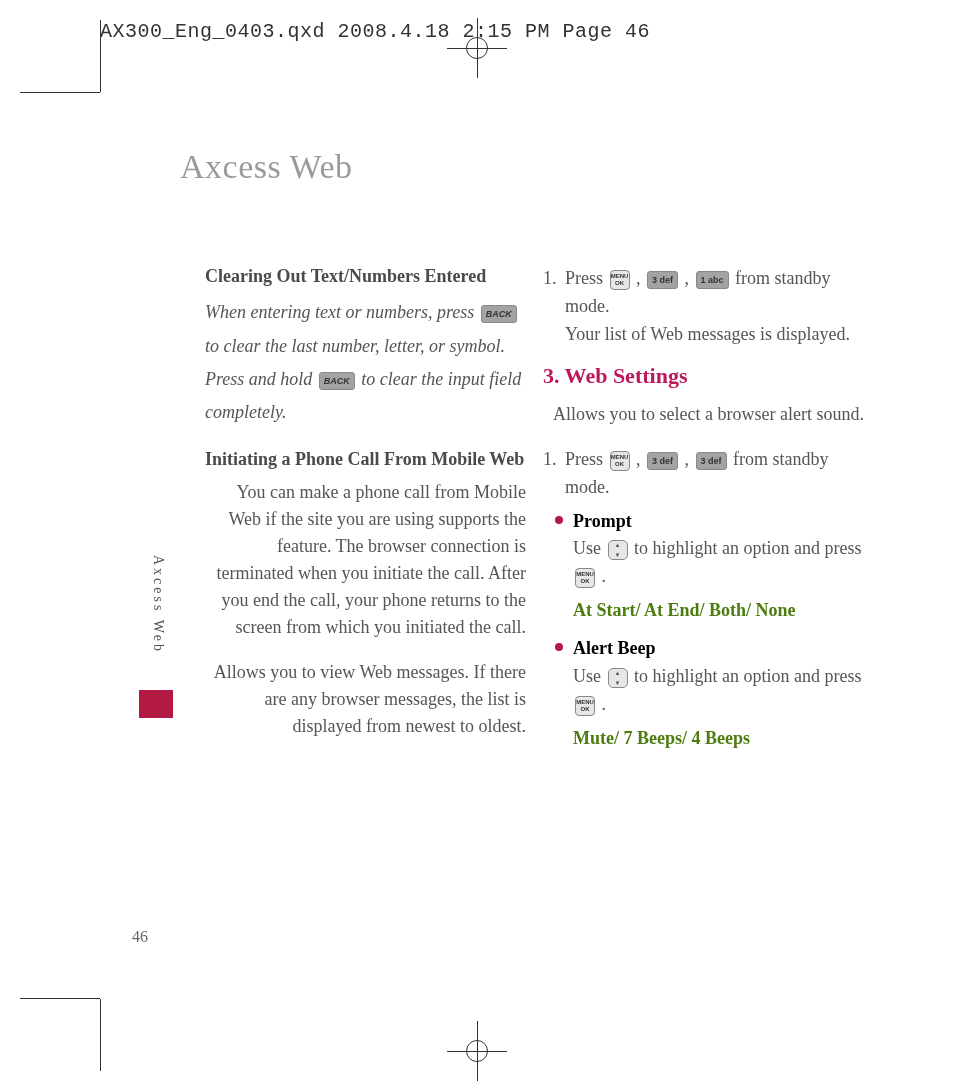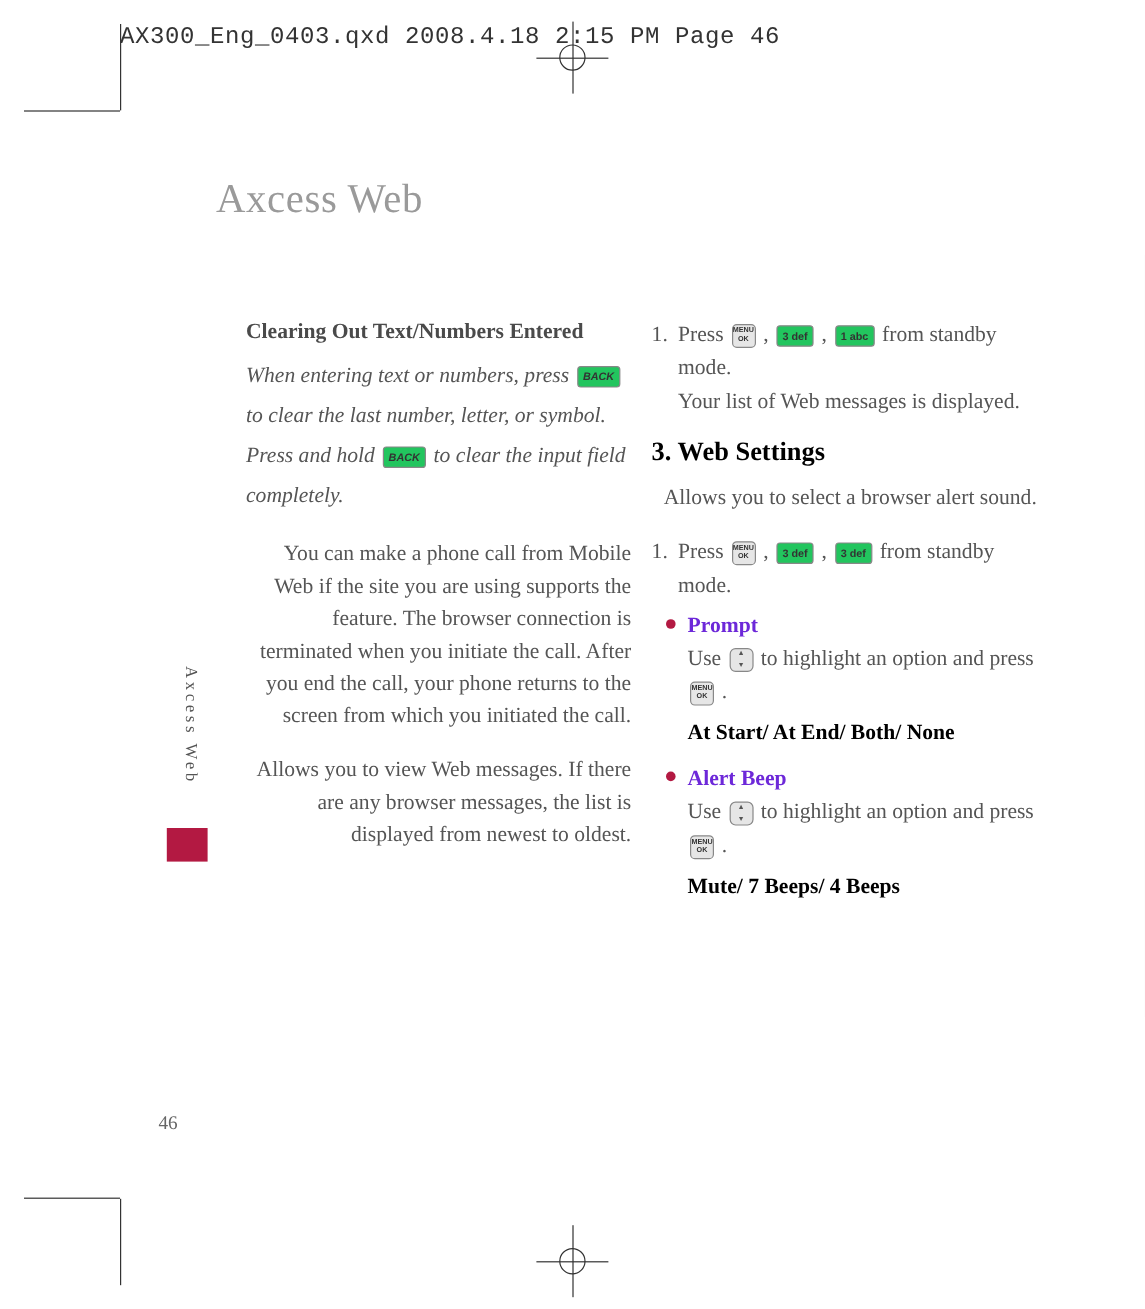--- a/index.html
+++ b/index.html
@@ -122,40 +122,40 @@
   }
   .subhead {
     font-weight: bold;
     color: #4a4a4a;
     margin-bottom: 8px;
     line-height: 1.3;
   }
   .para { margin-bottom: 18px; line-height: 1.85; font-style: italic; }
   .para-tight { margin-bottom: 18px; line-height: 1.5; text-align: right; }
   .section-head {
-    color: #000000;
+    color: #be185d;
     font-size: 22px;
     font-weight: bold;
     margin-top: 10px;
     margin-bottom: 8px;
   }
   .step {
     display: flex;
     margin-bottom: 6px;
     line-height: 1.55;
   }
   .step-num { width: 22px; flex-shrink: 0; }
   .step-body { flex: 1; }
   .key {
     display: inline-block;
     min-width: 30px;
     padding: 0 4px;
     height: 18px;
     line-height: 16px;
-    background: #22c55e;
+    background: #a3a3a3;
     border: 1px solid #888;
     border-radius: 3px;
     font-size: 9px;
     font-family: Arial, sans-serif;
     font-weight: bold;
     text-align: center;
     vertical-align: middle;
     color: #333;
     margin: 0 2px;
   }
@@ -213,25 +213,25 @@
   }
   .bullet-dot {
     width: 8px; height: 8px;
     background: #b31942;
     border-radius: 50%;
     margin-top: 8px;
     margin-right: 10px;
     flex-shrink: 0;
   }
   .bullet-body { flex: 1; }
-  .bullet-body b { color: #6d28d9; }
+  .bullet-body b { color: #000000; }
   .opts {
     margin: 6px 0 10px 30px;
     font-weight: bold;
-    color: #000000;
+    color: #4d7c0f;
   }
 </style>
 </head>
 <body>
 
 <div class="page">
 
   <div class="header-line">AX300_Eng_0403.qxd  2008.4.18  2:15 PM  Page 46</div>
 
   <div class="reg-top">
@@ -257,20 +257,21 @@
     <div class="col">
       <div class="subhead">Clearing Out Text/Numbers Entered</div>
       <div class="para">
         <span>When entering text or numbers, press </span>
         <span class="key">BACK</span>
         <span> to clear the last number, letter, or symbol. Press and hold </span>
         <span class="key">BACK</span>
         <span> to clear the input field completely.</span>
       </div>
 
+      <div class="subhead">Initiating a Phone Call From Mobile Web</div>
       <div class="para-tight">You can make a phone call from Mobile Web if the site you are using supports the feature. The browser connection is terminated when you initiate the call. After you end the call, your phone returns to the screen from which you initiated the call.</div>
 
       <div class="para-tight">Allows you to view Web messages. If there are any browser messages, the list is displayed from newest to oldest.</div>
     </div>
 
     <div class="col">
       <div class="step">
         <div class="step-num">1.</div>
         <div class="step-body">
           <span>Press </span>

